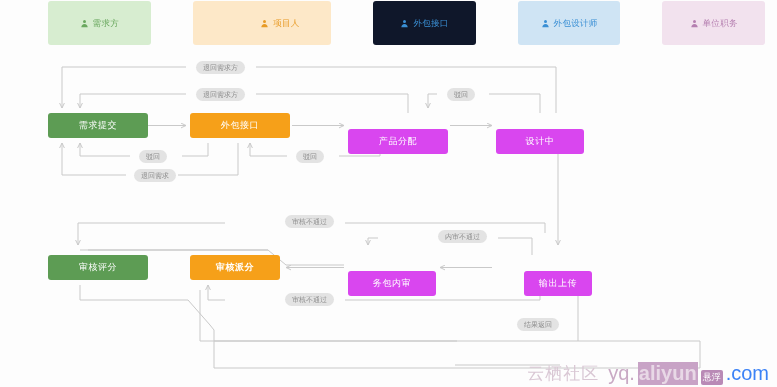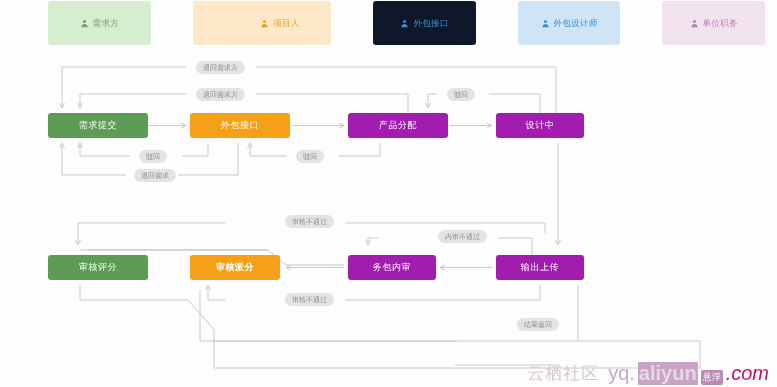--- a/index.html
+++ b/index.html
@@ -61,21 +61,21 @@
     align-items: center;
     justify-content: center;
     font-size: 9px;
     color: #ffffff;
     letter-spacing: .6px;
     white-space: nowrap;
     user-select: none;
   }
   .node.green  { background: #5d9c54; margin-left: 18px; }
   .node.orange { background: #f6a019; }
-  .node.blue   { background: #a21caf; }
+  .node.blue   { background: #d946ef; margin-top: 16px; }
 
   
   .elabel {
     position: absolute;
     height: 13px;
     padding: 0 7px;
     border-radius: 7px;
     background: #e3e3e3;
     color: #8c8c8c;
     font-size: 7px;
@@ -110,21 +110,21 @@
     font-weight: bold;
   }
   #wm-badge {
     font-size: 9px;
     color: #ffffff;
     background: #b98ab6;
     padding: 1px 2px;
     border-radius: 2px;
     font-family: Liberation Serif, serif;
   }
-  #wm-com { font-size: 20px; color: #be185d; font-style: italic; }
+  #wm-com { font-size: 20px; color: #3b82f6; }
 </style>
 </head>
 <body>
 
 <div id="stage">
 
   <div id="rolebar">
       <div class="role-tab" style="background: rgb(215, 237, 208); color: rgb(106, 168, 95);">
         <span style="color: rgb(106, 168, 95); display: flex;">
           <svg class="role-ico" viewBox="0 0 24 24">
@@ -250,21 +250,21 @@
       </div>
       <div class="node green" style="left: 30px; top: 255px; width: 100px; text-align: right;">
         <span>审核评分</span>
       </div>
       <div class="node orange" style="left: 190px; top: 255px; width: 90px; font-weight: bold;">
         <span>审核派分</span>
       </div>
       <div class="node blue" style="left: 348px; top: 255px; width: 88px; justify-content: center;">
         <span>务包内审</span>
       </div>
-      <div class="node blue" style="left: 496px; top: 255px; width: 88px; align-items: center;">
+      <div class="node blue" style="left: 524px; top: 255px; width: 68px; align-items: center;">
         <span>输出上传</span>
       </div>
     </div>
 
   <div id="label-layer">
       <div class="elabel" style="left: 196px; top: 61px;">退回需求方</div>
       <div class="elabel" style="left: 196px; top: 88px;">退回需求方</div>
       <div class="elabel" style="left: 447px; top: 88px;">驳回</div>
       <div class="elabel" style="left: 139px; top: 150px;">驳回</div>
       <div class="elabel" style="left: 134px; top: 169px;">退回需求</div>

